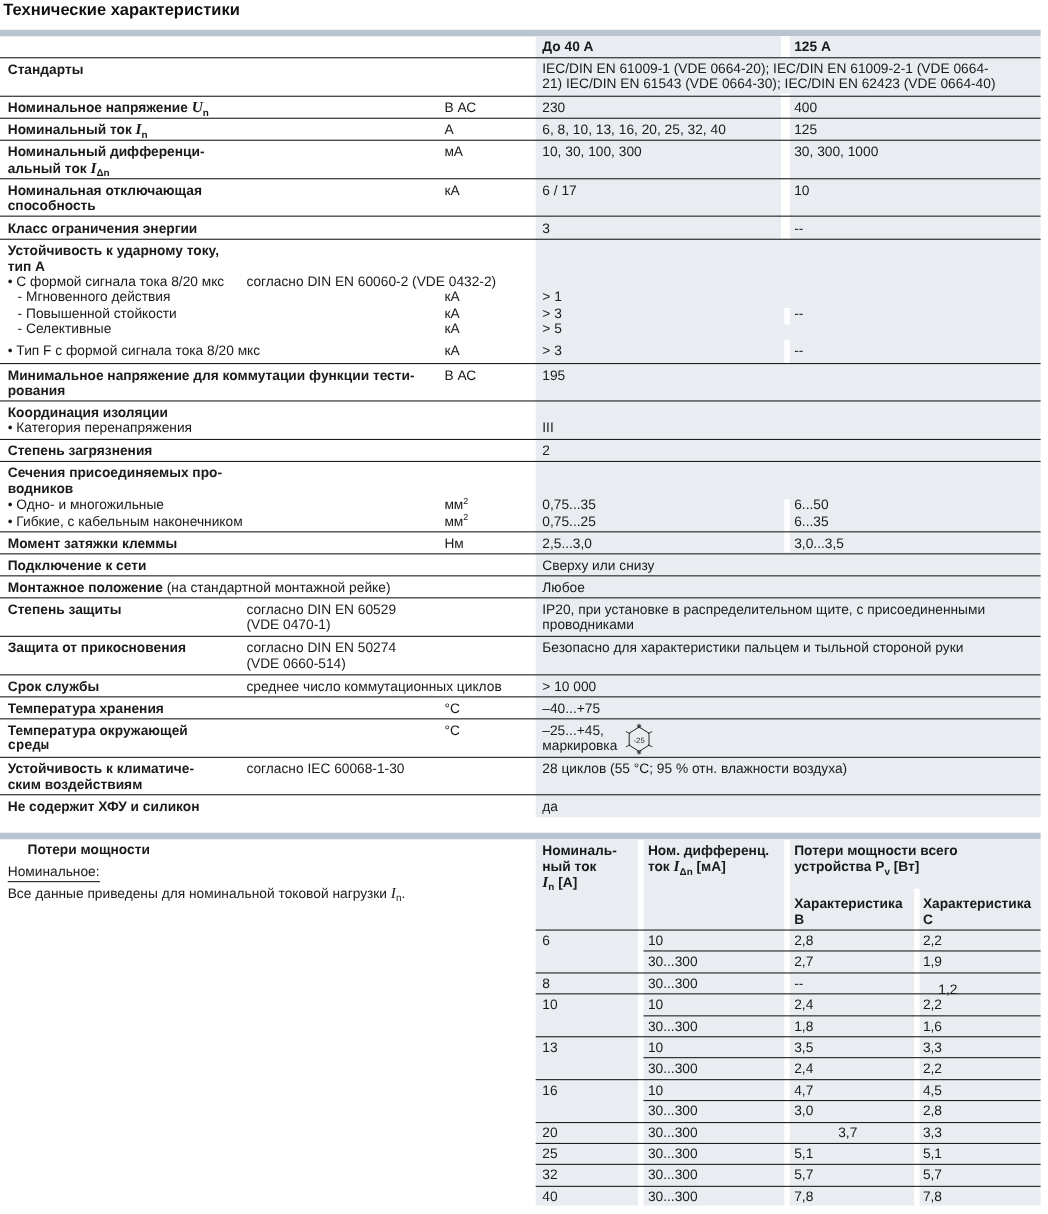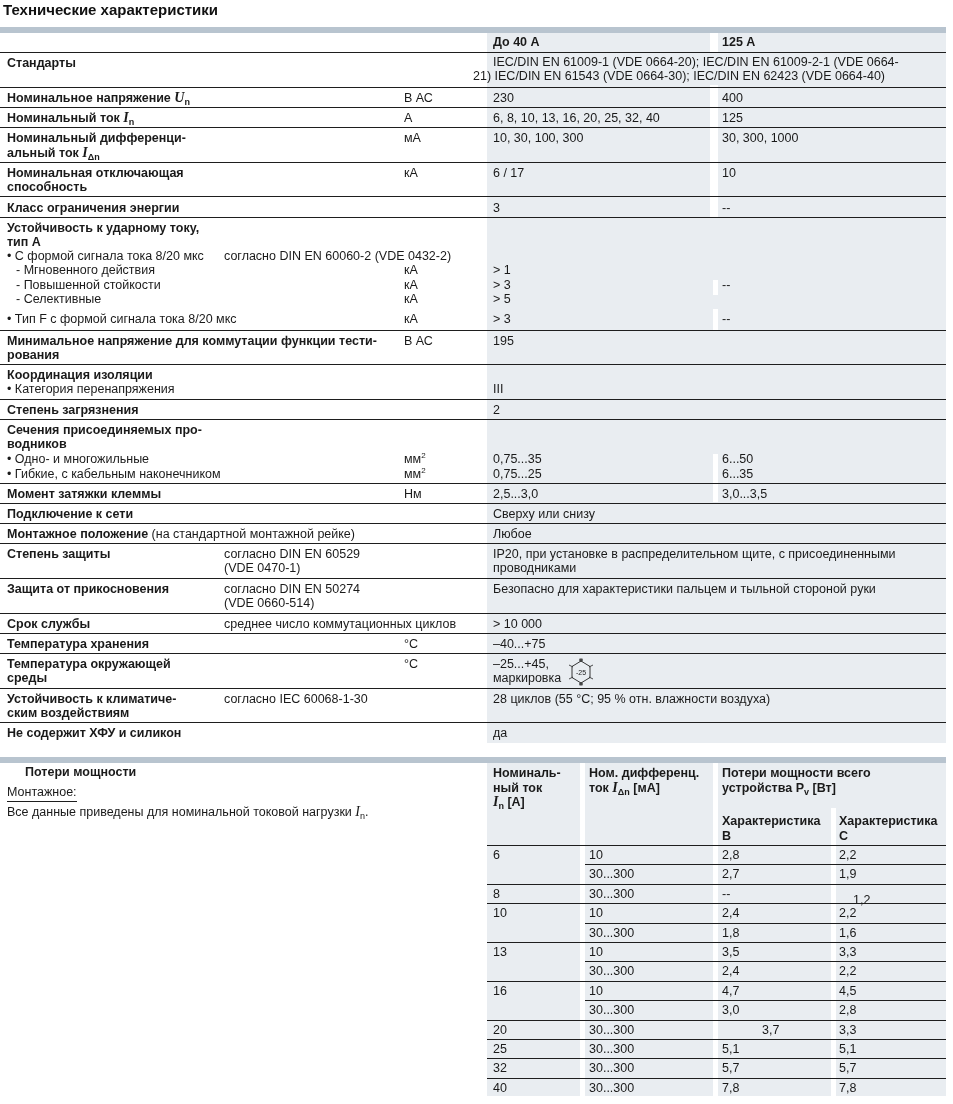--- a/index.html
+++ b/index.html
@@ -36,21 +36,21 @@
 <div class="gap" style="left:713px; top:280px; width:5px; height:15px;"></div>
 <div class="gap" style="left:713px; top:309px; width:5px; height:22px;"></div>
 <div class="gap" style="left:713px; top:454px; width:5px; height:48px;"></div>
 
 <div class="cell hdr" style="left:493px; top:35px;">До 40 А</div>
 <div class="cell hdr" style="left:722px; top:35px;">125 А</div>
 
 <div class="row" style="top:52px;">
   <div class="cell b" style="left:7px; top:3px;">Стандарты</div>
   <div class="cell" style="left:493px; top:2px;">IEC/DIN EN 61009-1 (VDE 0664-20); IEC/DIN EN 61009-2-1 (VDE 0664-</div>
-  <div class="cell" style="left:473px; top:16px;">21) IEC/DIN EN 61543 (VDE 0664-30); IEC/DIN EN 62423 (VDE 0664-40)</div>
+  <div class="cell" style="left:493px; top:16px;">21) IEC/DIN EN 61543 (VDE 0664-30); IEC/DIN EN 62423 (VDE 0664-40)</div>
 </div>
 
 <div class="row" style="top:87px;">
   <div class="cell b" style="left:7px; top:3px;"><span>Номинальное напряжение </span><i class="sym">U</i><sub>n</sub></div>
   <div class="cell" style="left:404px; top:3px;">В АС</div>
   <div class="cell" style="left:493px; top:3px;">230</div>
   <div class="cell" style="left:722px; top:3px;">400</div>
 </div>
 
 <div class="row" style="top:107px;">
@@ -177,21 +177,21 @@
 </div>
 
 <div class="row" style="top:633px;">
   <div class="cell b" style="left:7px; top:3px;">Температура хранения</div>
   <div class="cell" style="left:404px; top:3px;">°C</div>
   <div class="cell" style="left:493px; top:3px;">–40...+75</div>
 </div>
 
 <div class="row" style="top:653px;">
   <div class="cell b" style="left:7px; top:3px;">Температура окружающей</div>
-  <div class="cell b" style="left:7px; top:17px;">среды</div>
+  <div class="cell b" style="left:7px; top:17px;font-family:Liberation Mono, monospace;">среды</div>
   <div class="cell" style="left:404px; top:3px;">°C</div>
   <div class="cell" style="left:493px; top:3px;">–25...+45,</div>
   <div class="cell" style="left:493px; top:17px;">маркировка</div>
   <svg class="hexicon" style="left:566px; top:3px;" width="30" height="30" viewBox="0 0 30 30">
     <polygon points="15,4 24,9.5 24,20.5 15,26 6,20.5 6,9.5" fill="none" stroke="#222" stroke-width="0.9"></polygon>
     <g stroke="#222" stroke-width="0.8">
       <line x1="15" y1="1" x2="15" y2="5"></line>
         <line x1="13" y1="2" x2="17" y2="4"></line>
         <line x1="17" y1="2" x2="13" y2="4"></line>
       <line x1="15" y1="25" x2="15" y2="29"></line>
@@ -214,21 +214,21 @@
 </div>
 
 <div class="row" style="top:722px;">
   <div class="cell b" style="left:7px; top:3px;">Не содержит ХФУ и силикон</div>
   <div class="cell" style="left:493px; top:3px;">да</div>
 </div>
 
 <div class="band bot"></div>
 
 <div class="cell b" style="left:5px; top:765px;margin-left:20px;">Потери мощности</div>
-<div class="cell" style="left:7px; top:785px; border-bottom:1px solid #1e1e1e; padding-bottom:1px;">Монтажное:</div>
+<div class="cell" style="left:7px; top:785px; border-bottom:1px solid #1e1e1e; padding-bottom:1px;">Номинальное:</div>
 <div class="cell" style="left:7px; top:805px;"><span>Все данные приведены для номинальной токовой нагрузки </span><i class="sym" style="font-weight:normal;">I</i><sub>n</sub><span>.</span></div>
 
 <div id="ptable-bg">
   <div class="lightcol" style="left:487px; top:763px; width:93px; height:333px;"></div>
   <div class="lightcol" style="left:585px; top:763px; width:128px; height:333px;"></div>
   <div class="lightcol" style="left:718px; top:763px; width:228px; height:333px;"></div>
   <div class="gap" style="left:831px; top:808px; width:5px; height:288px;"></div>
 </div>
 
 <div class="pcell hdr" style="left:493px; top:766px;">

